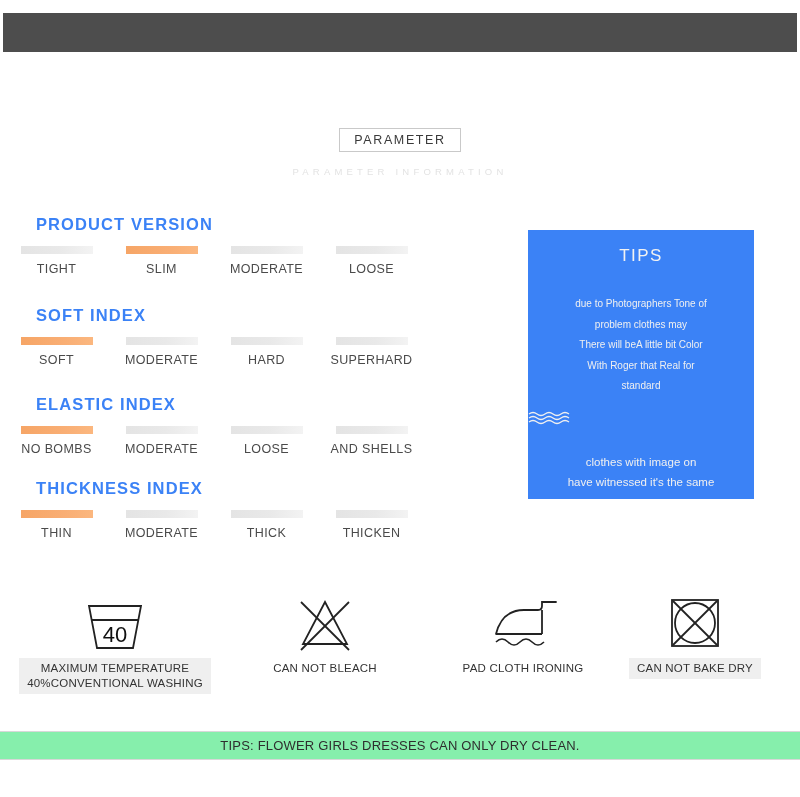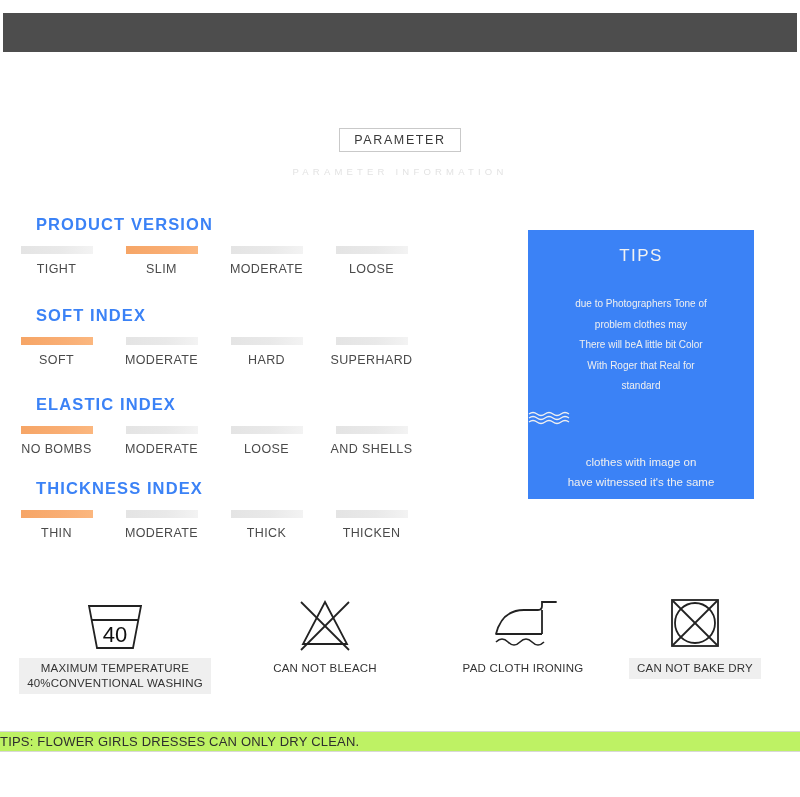--- a/index.html
+++ b/index.html
@@ -161,28 +161,28 @@
     white-space: nowrap;
   }
   .care-label.shaded { background: #efefef; }
 
   
   #bottom-banner {
     position: absolute;
     left: 0;
     top: 731px;
     width: 800px;
-    height: 21px;
-    background: #bef264;
+    height: 29px;
+    background: #86efac;
     border-top: 1px solid #d8d8d8;
     border-bottom: 1px solid #d8d8d8;
     box-sizing: border-box;
     display: flex;
     align-items: center;
-    justify-content: flex-start;
+    justify-content: center;
   }
   #bottom-banner-text {
     font-size: 13px;
     color: #2e2e2e;
     letter-spacing: 0.2px;
   }
 </style>
 </head>
 <body>
 

